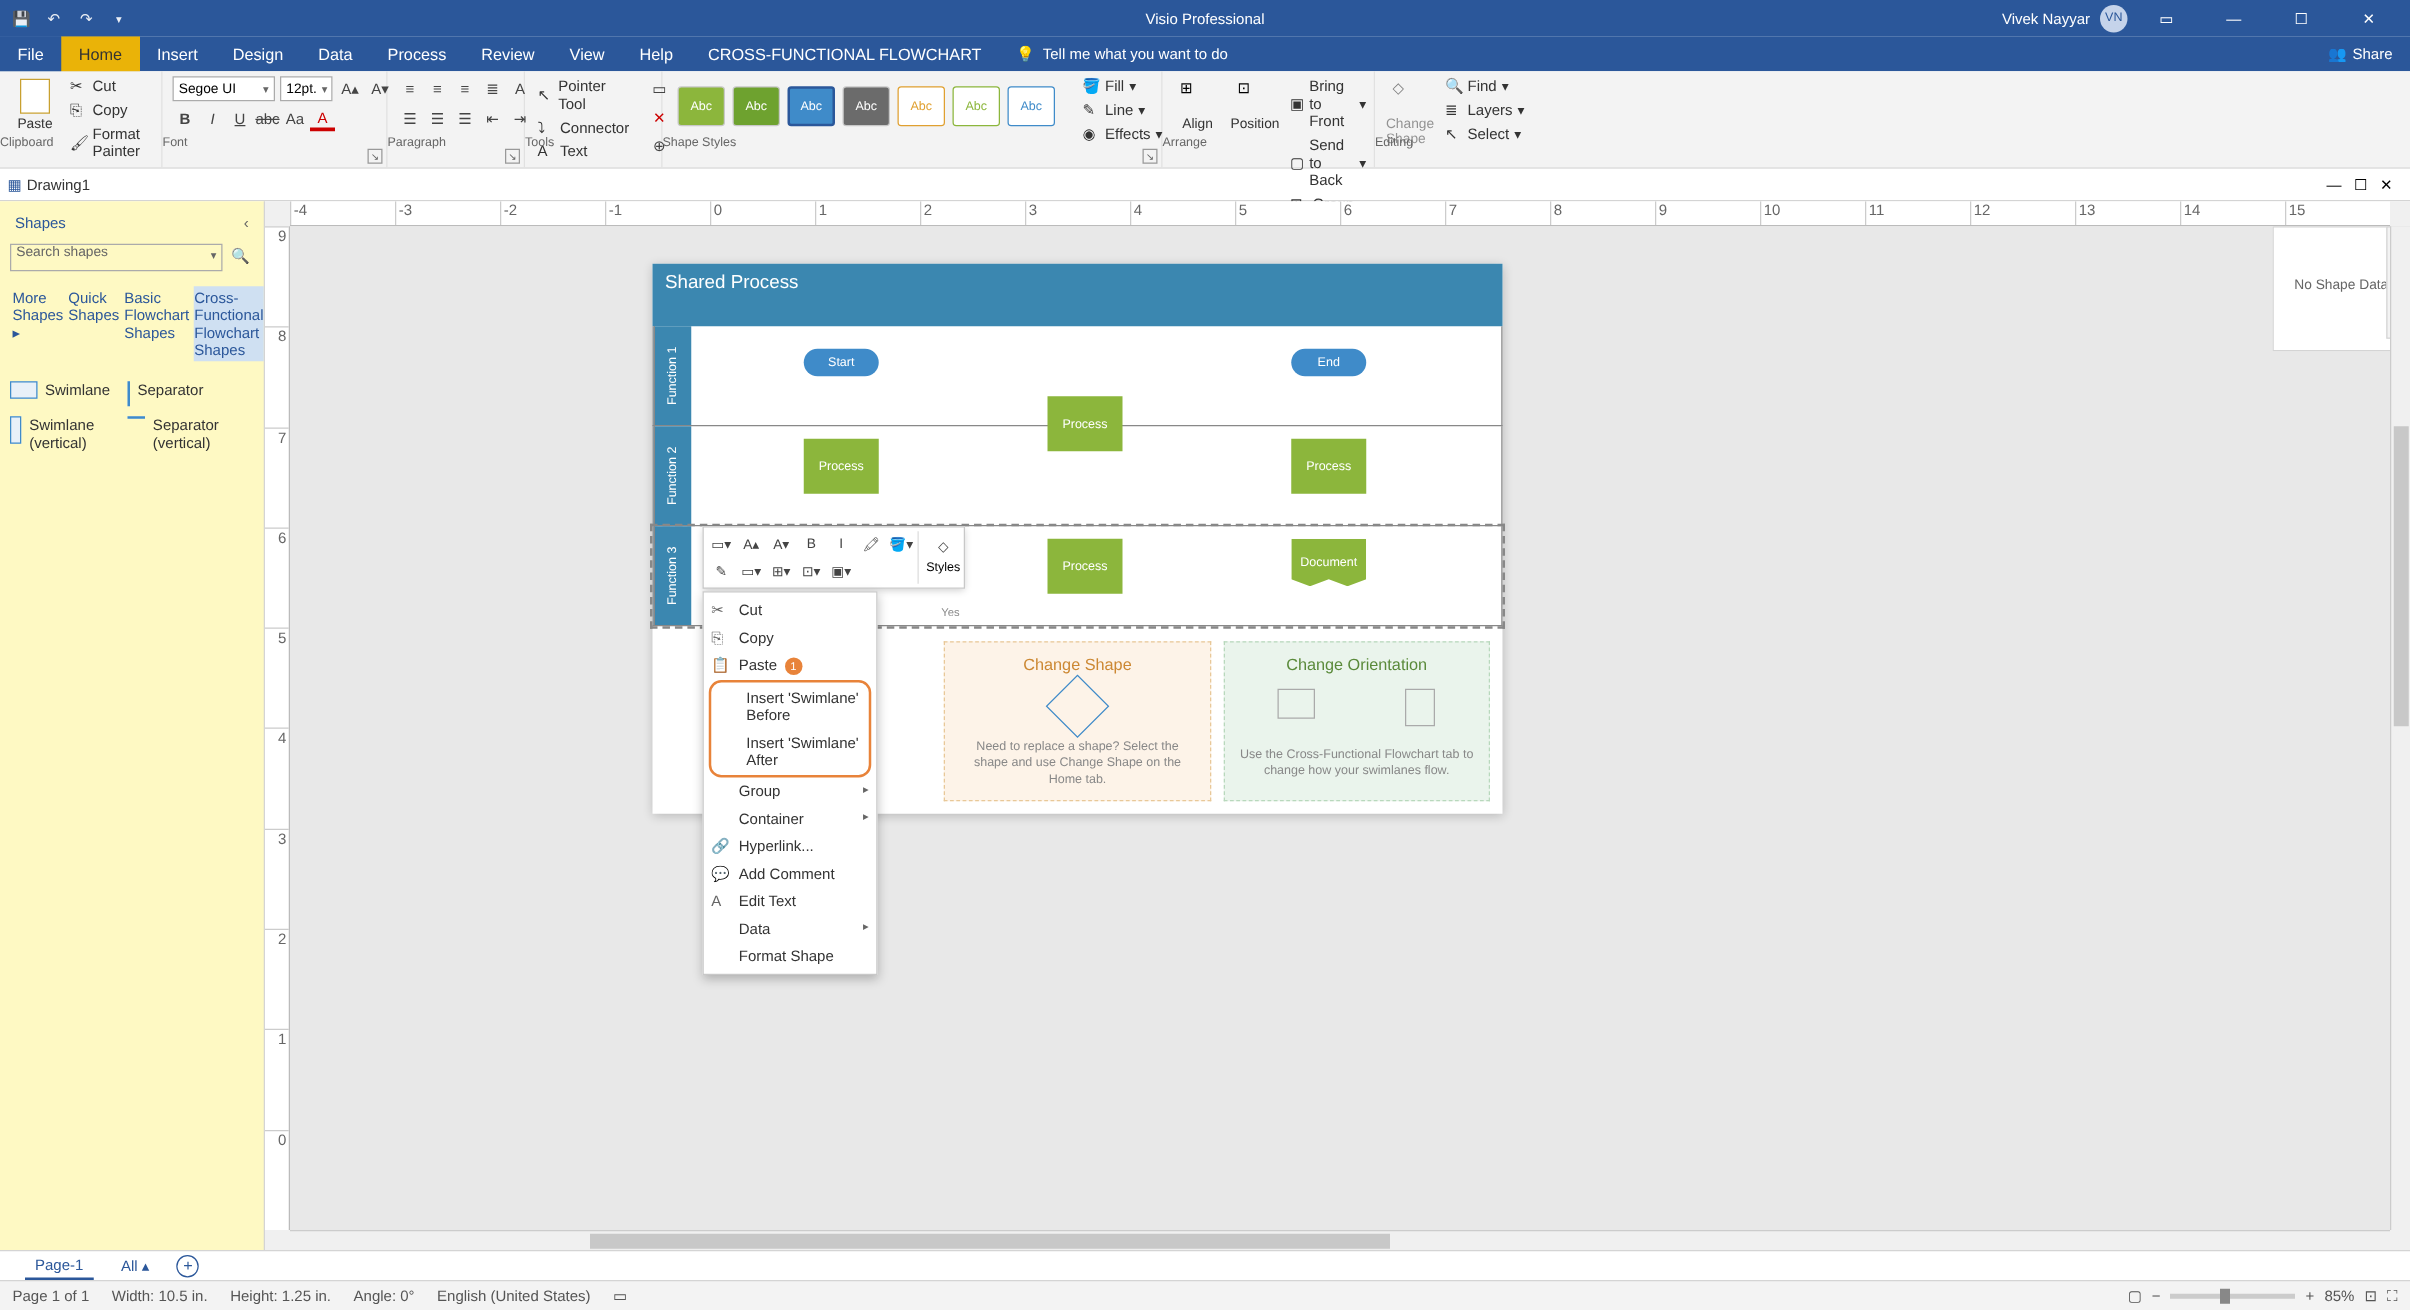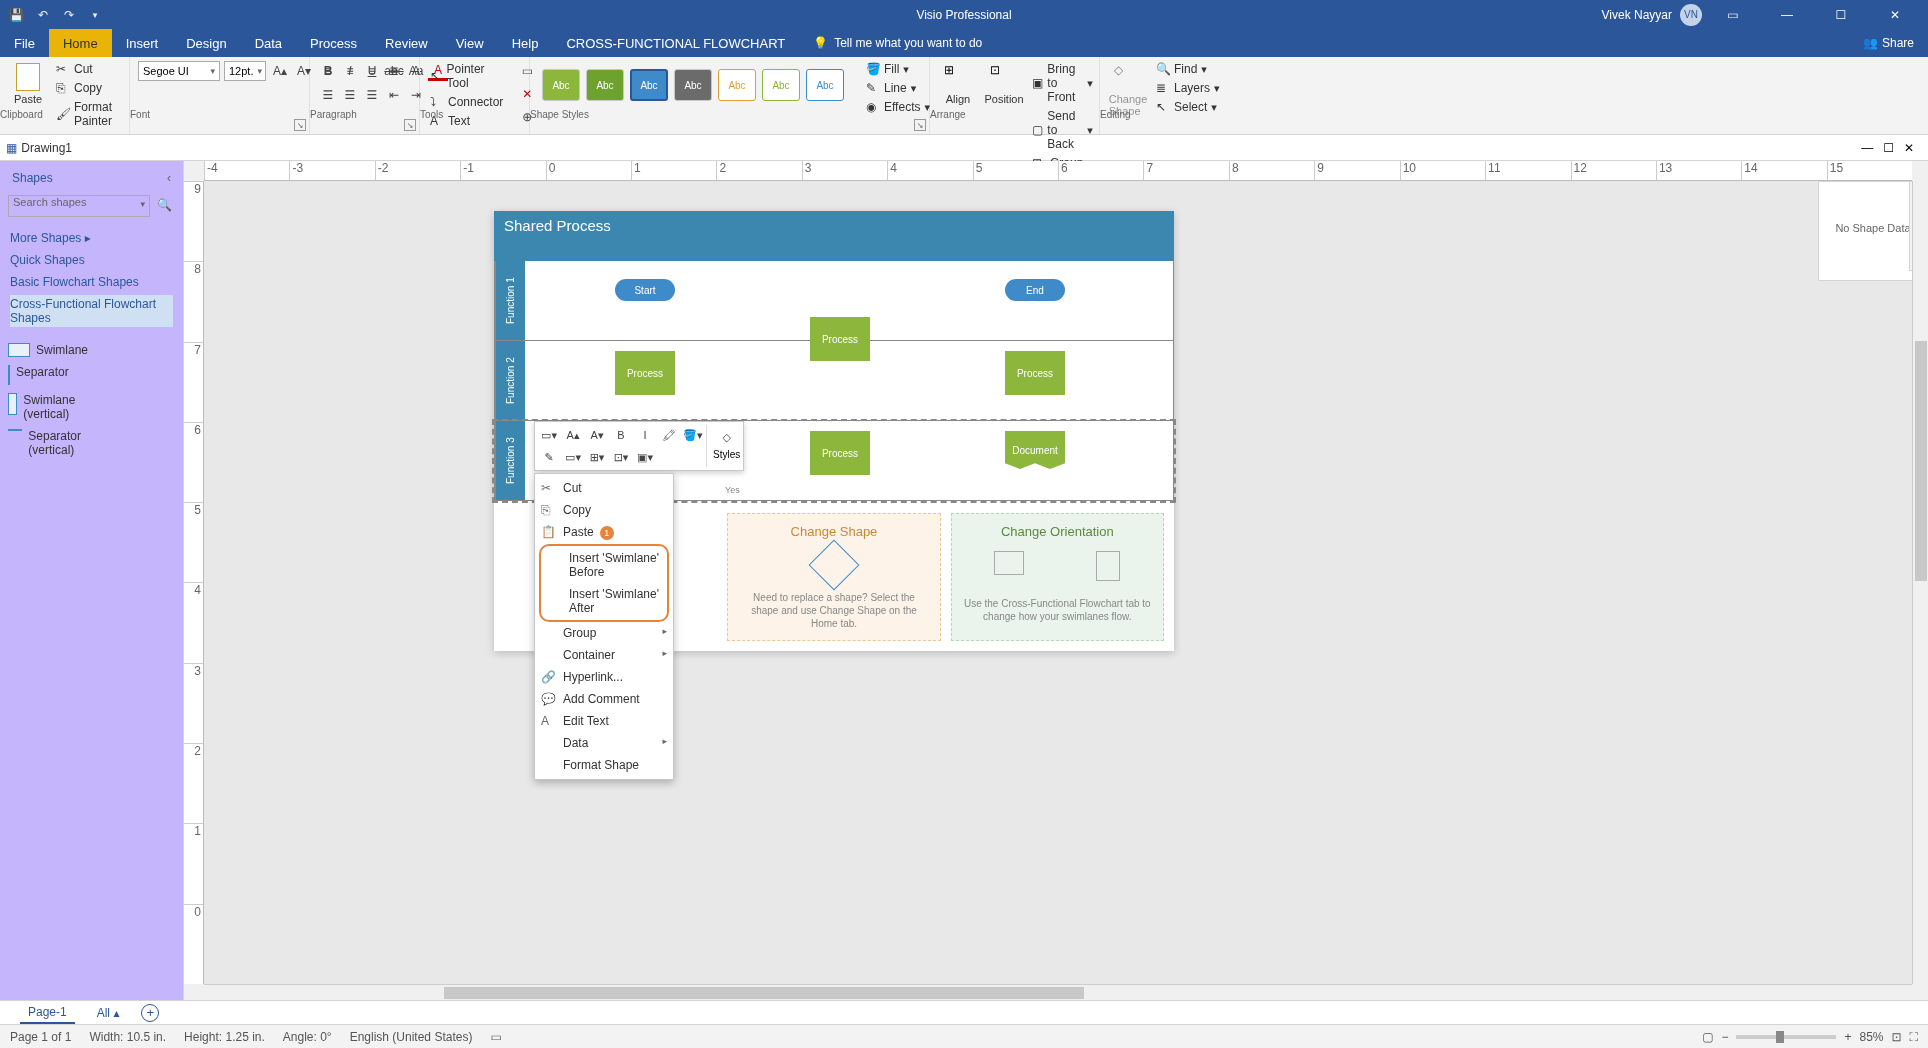--- a/index.html
+++ b/index.html
@@ -45,26 +45,26 @@
 .sw2{background:#6ea22f;color:#fff}
 .sw3{background:#3f8bc9;color:#fff;border:2px solid #2b579a}
 .sw4{background:#6b6b6b;color:#fff}
 .sw5{background:#fff;color:#e0a030;border:1px solid #e0a030}
 .sw6{background:#fff;color:#8cb63c;border:1px solid #8cb63c}
 .sw7{background:#fff;color:#3f8bc9;border:1px solid #3f8bc9}
 .doc-tabs{height:26px;background:#fff;border-bottom:1px solid #d4d4d4;display:flex;align-items:center;padding:0 6px;gap:8px}
 .doc-tab{display:flex;align-items:center;gap:4px;font-size:12px;color:#333}
 .doc-controls{margin-left:auto;display:flex;gap:10px;padding-right:8px}
 .workspace{display:flex;height:calc(100% - 29px - 28px - 78px - 26px - 24px - 24px)}
-.shapes-pane{width:184px;border-right:1px solid #d4d4d4;background:#c4b5fd;display:flex;flex-direction:column}
+.shapes-pane{width:212px;border-right:1px solid #d4d4d4;background:#fef9c3;display:flex;flex-direction:column}
 .shapes-title{padding:10px 12px 6px;font-size:18px;color:#2b579a;display:flex;align-items:center;justify-content:space-between}
 .search-row{padding:4px 8px;display:flex;gap:4px}
 .search-box{flex:1;height:22px;border:1px solid #ababab;padding:0 4px;font-size:11px;color:#666;position:relative}
 .search-box::after{content:"▾";position:absolute;right:4px;top:3px;font-size:9px;color:#666}
-.shapes-list{padding:8px 10px;display:flex;flex-direction:column;gap:4px;font-size:12px;color:#2b579a}
+.shapes-list{padding:8px 10px;display:flex;gap:4px;font-size:12px;color:#2b579a}
 .shapes-list div{padding:2px 0;cursor:pointer}
 .shapes-list .selected{background:#cfe0f2;color:#2b579a;font-weight:500}
 .shape-items{padding:8px;display:flex;flex-wrap:wrap;gap:8px 4px}
 .shape-item{width:90px;display:flex;align-items:flex-start;gap:6px;font-size:11px;color:#333}
 .shape-ico{width:22px;height:14px;border:1px solid #3f8bc9;background:#e8f0f8}
 .canvas-area{flex:1;background:#f0f0f0;position:relative;overflow:hidden}
 .ruler-h{position:absolute;top:0;left:20px;right:16px;height:20px;background:#fff;border-bottom:1px solid #bbb;display:flex;font-size:9px;color:#666}
 .ruler-h span{flex:1;border-left:1px solid #ccc;padding-left:2px}
 .ruler-v{position:absolute;top:20px;left:0;bottom:16px;width:20px;background:#fff;border-right:1px solid #bbb;display:flex;flex-direction:column;font-size:9px;color:#666}
 .ruler-v span{flex:1;border-top:1px solid #ccc;text-align:right;padding-right:2px}
@@ -171,21 +171,21 @@
           </div>
         <div class="small-item">
             <span class="icon">🖌</span>
             <span>Format Painter</span>
           </div>
       </div>
     </div>
     <div class="rgroup-label">Clipboard</div>
   </div>
   <div class="rgroup" style="width:180px">
-    <div class="rgroup-body" style="flex-direction:row;gap:4px">
+    <div class="rgroup-body" style="flex-direction:column;gap:4px">
       <div class="font-row">
         <div class="font-select">Segoe UI</div>
         <div class="size-select">12pt.</div>
         <span class="icon-btn">A▴</span>
         <span class="icon-btn">A▾</span>
       </div>
       <div class="icon-row">
         <span class="icon-btn b">B</span>
         <span class="icon-btn i">I</span>
         <span class="icon-btn u">U</span>

